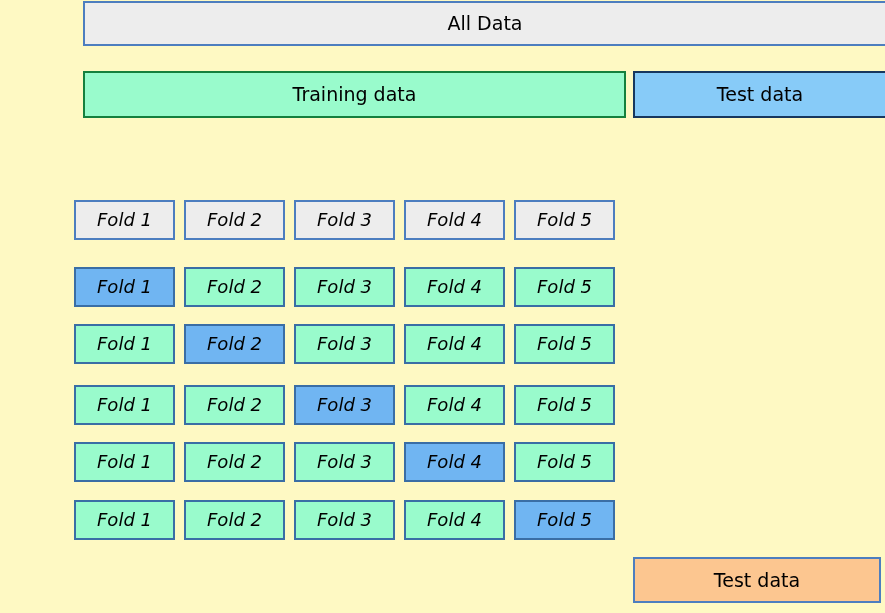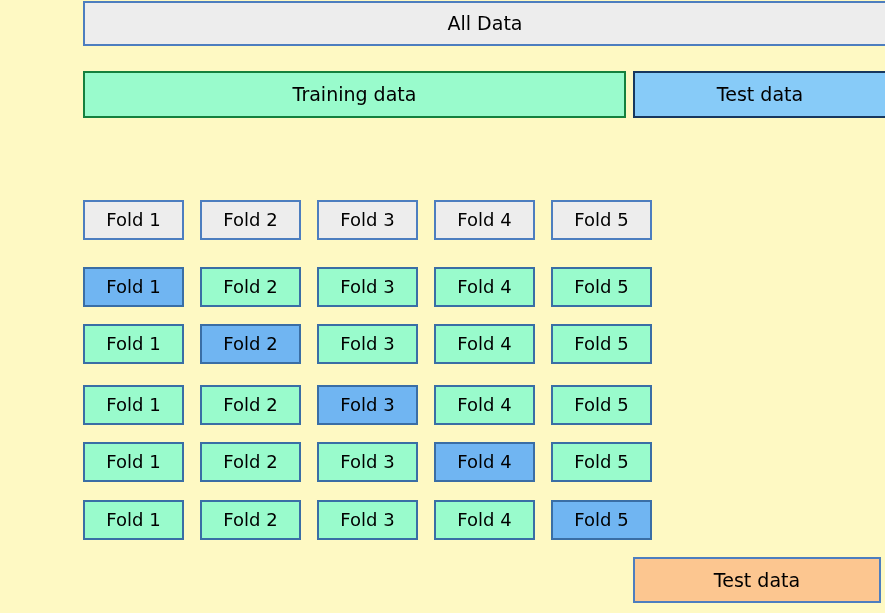--- a/index.html
+++ b/index.html
@@ -47,23 +47,24 @@
     border-right: none;
   }
   .final-test-bar {
     left: 633px; top: 557px;
     width: 248px; height: 46px;
     background: #fcc690;
     border: 2px solid #4d7ebf;
   }
   .fold-row {
     position: absolute;
-    left: 83px;
+    left: 74px;
     display: flex;
-    gap: 16px;
+    gap: 9px;
+    font-style: italic;
   }
   .row-header { top: 200px; }
   .row-split-0 { top: 267px; }
   .row-split-1 { top: 324px; }
   .row-split-2 { top: 385px; }
   .row-split-3 { top: 442px; }
   .row-split-4 { top: 500px; }
   .fold {
     box-sizing: border-box;
     width: 101px;

